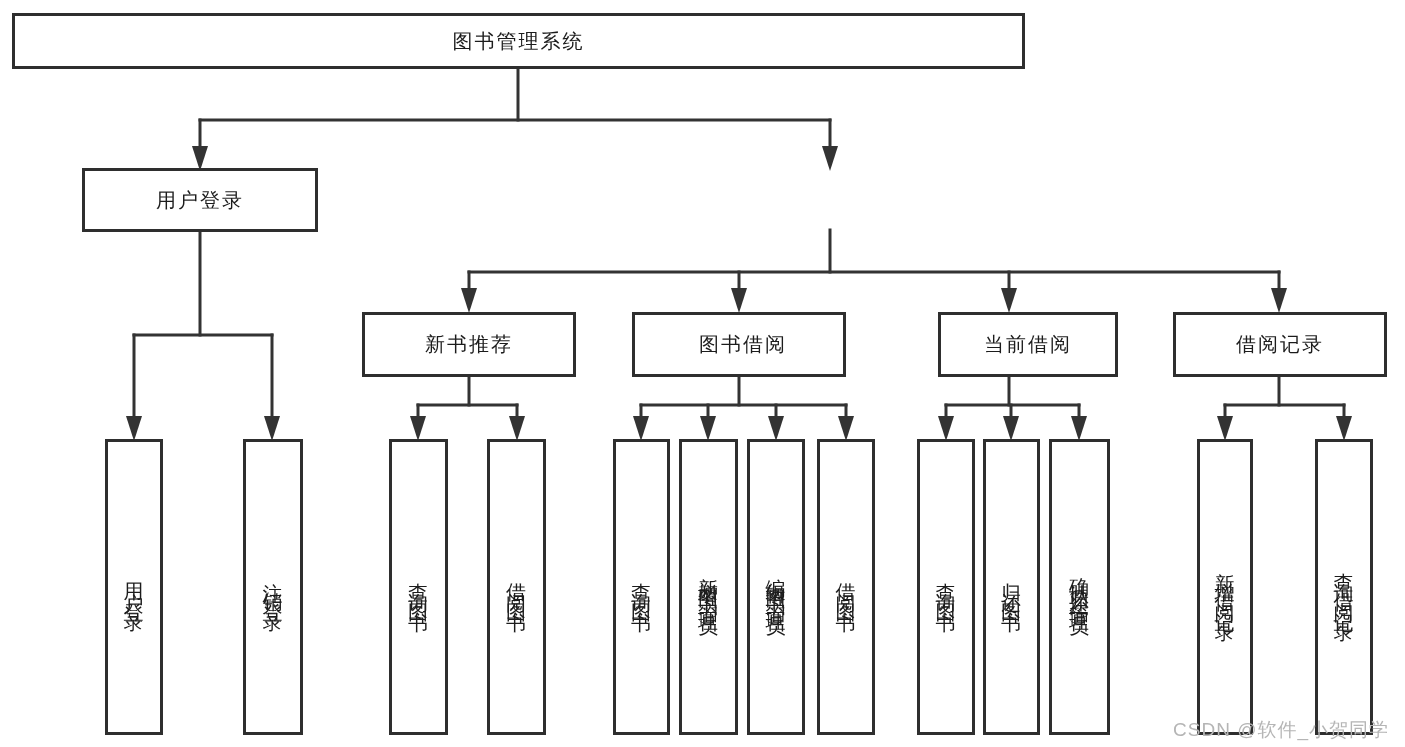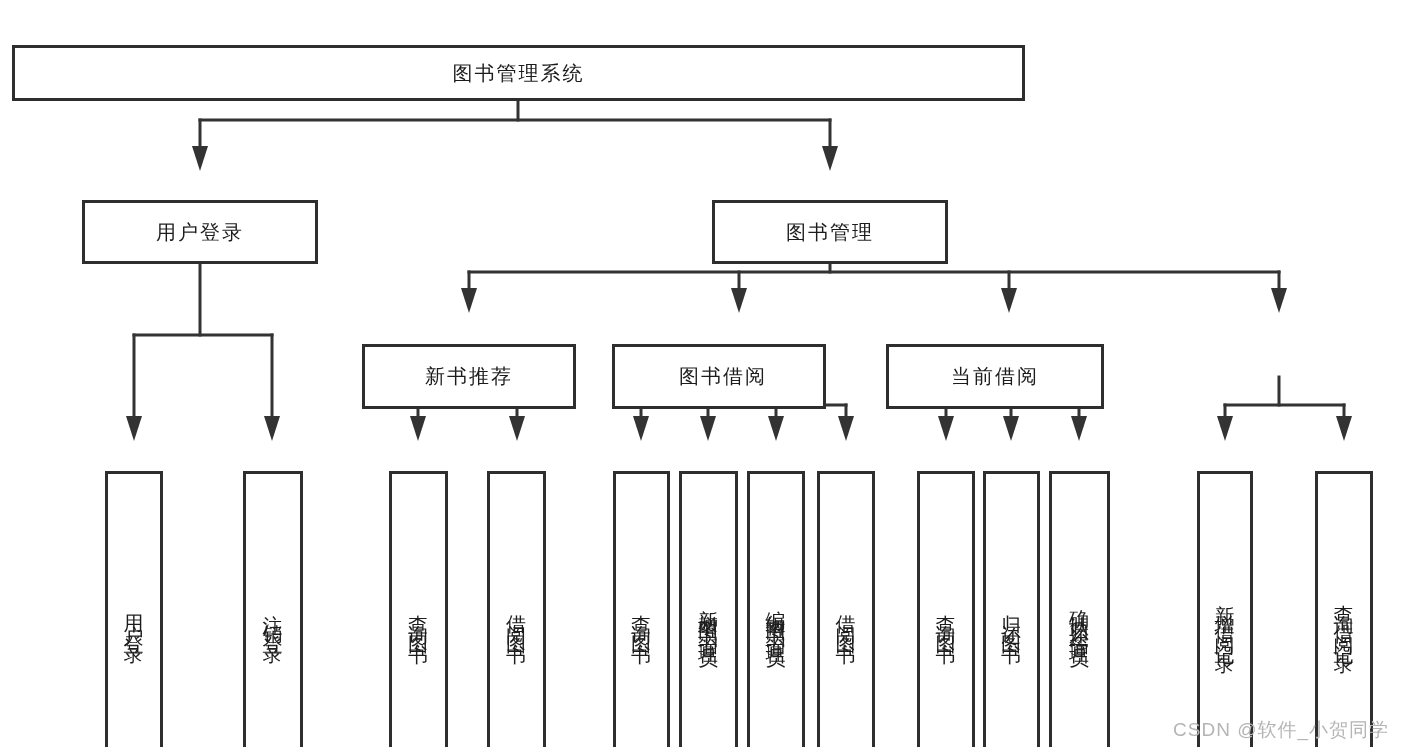--- a/index.html
+++ b/index.html
@@ -25,21 +25,20 @@
   .node {
     position: absolute;
     box-sizing: border-box;
     background: #ffffff;
     border: 3px solid #2e2e2e;
     display: flex;
     align-items: center;
     justify-content: center;
     z-index: 2;
     color: #1c1c1c;
-    margin-top: 32px;
   }
   .hlabel {
     font-size: 20px;
     letter-spacing: 2px;
     white-space: nowrap;
   }
   .vbox .vlabel {
     writing-mode: vertical-rl;
     text-orientation: mixed;
     font-size: 20px;
@@ -132,32 +131,32 @@
     </g>
   </svg>
 
   <div class="node" style="left:12px; top:13px; width:1013px; height:56px;">
     <span class="hlabel">图书管理系统</span>
   </div>
 
   <div class="node" style="left:82px; top:168px; width:236px; height:64px;">
     <span class="hlabel">用户登录</span>
   </div>
-  <div class="node" style="left:712px; top:168px; width:236px; height:64px;">
-    <span class="hlabel">图书管理</span>
-  </div>
 
   <div class="node" style="left:362px; top:312px; width:214px; height:65px;text-align:center;">
     <span class="hlabel">新书推荐</span>
   </div>
-  <div class="node" style="left:612px; top:312px; width:214px; height:65px;padding-left:8px;">
+  <div class="node" style="left:632px; top:312px; width:214px; height:65px;padding-left:8px;">
     <span class="hlabel">图书借阅</span>
   </div>
-  <div class="node" style="left:886px; top:312px; width:218px; height:65px;">
+  <div class="node" style="left:938px; top:312px; width:180px; height:65px;">
     <span class="hlabel">当前借阅</span>
+  </div>
+  <div class="node" style="left:1173px; top:312px; width:214px; height:65px;">
+    <span class="hlabel">借阅记录</span>
   </div>
 
   <div class="node vbox" style="left:105px; top:439px; width:58px; height:296px;">
     <span class="vlabel">用户登录</span>
   </div>
   <div class="node vbox" style="left:243px; top:439px; width:60px; height:296px;">
     <span class="vlabel">注销登录</span>
   </div>
 
   <div class="node vbox" style="left:389px; top:439px; width:59px; height:296px;">

